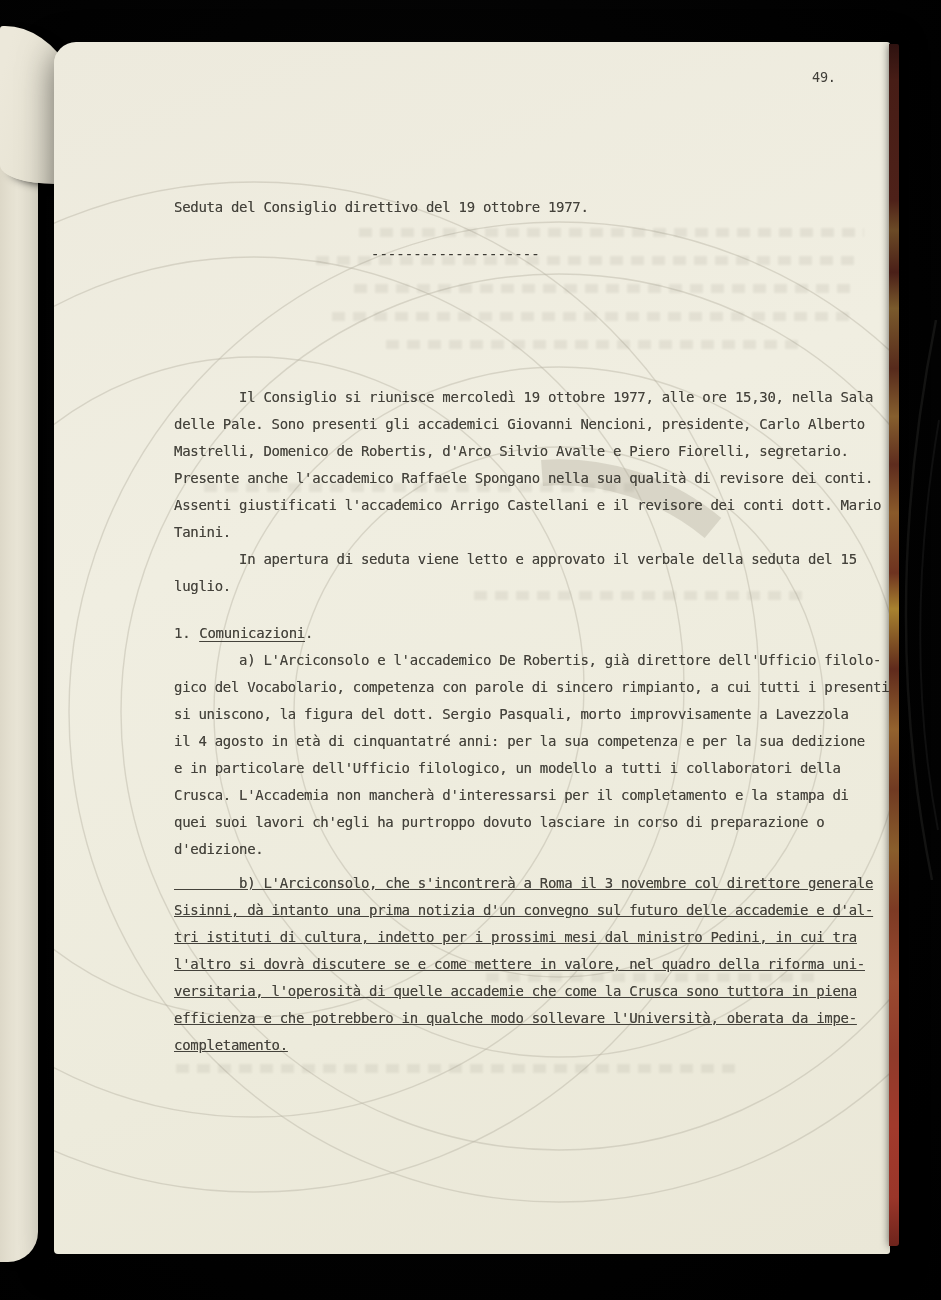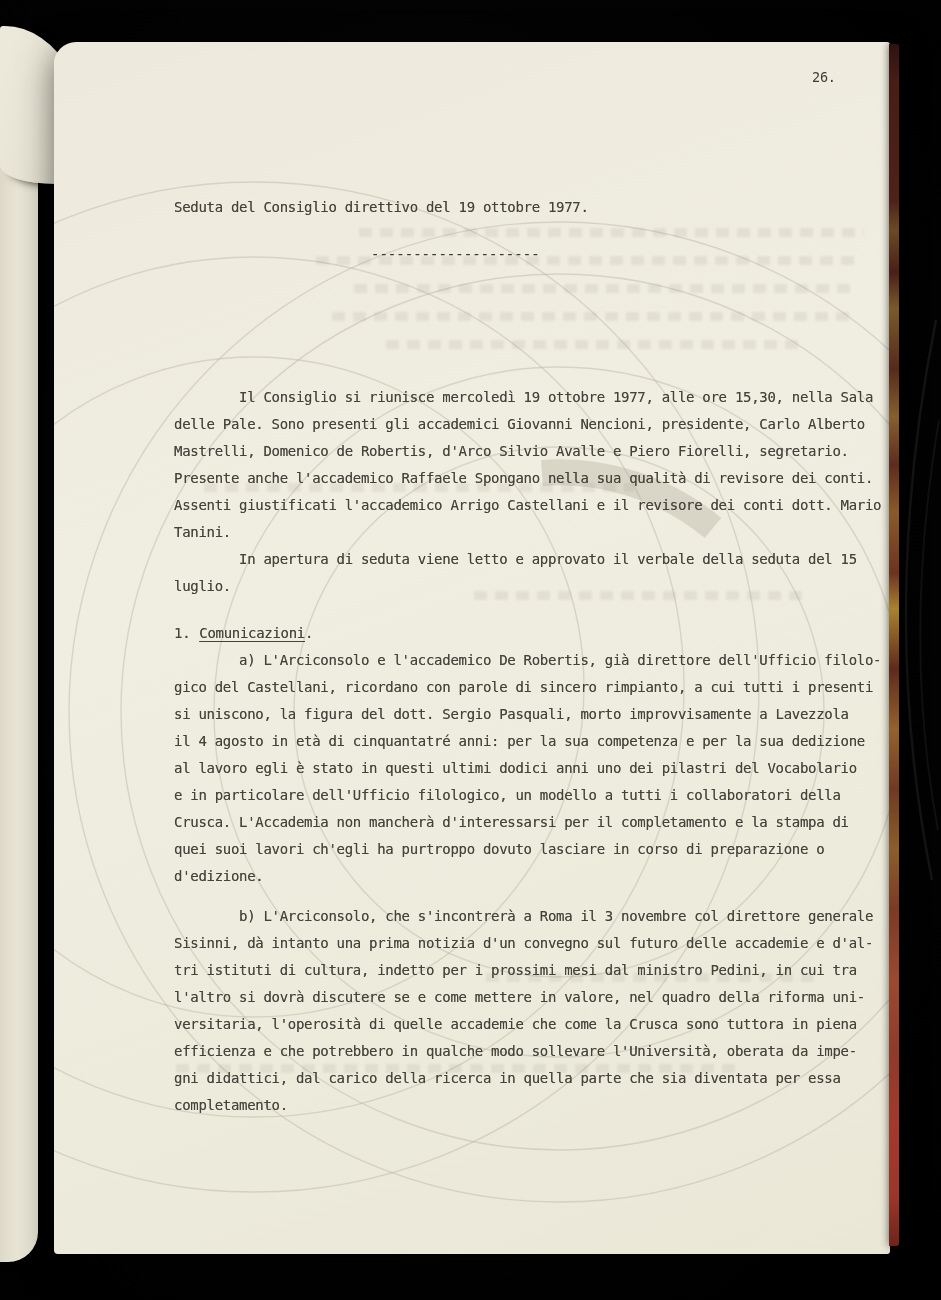--- a/index.html
+++ b/index.html
@@ -43,21 +43,21 @@
     position:absolute;left:120px;top:152px;width:664px;
     font-size:14px;line-height:27px;letter-spacing:-.3px;color:#44423b;
     text-shadow:0 0 .5px rgba(62,60,52,.55);
   }
   .tline,.title,.separator,.section-heading{white-space:pre;}
   .separator{margin-top:20px;padding-left:197px;letter-spacing:0;color:#3c3a34;}
   .para-attendance{margin-top:116px;}
   .section-heading{margin-top:20px;}
   .section-heading .num{margin-right:9px;}
   .section-heading .u{text-decoration:underline;text-underline-offset:3px;text-decoration-thickness:1px;}
-  .para-item-b{margin-top:13px;}
+  .para-item-b{margin-top:7px;text-decoration:underline;}
 
   
   .ghost{
     position:absolute;height:9px;opacity:.13;filter:blur(1.1px);
     background:repeating-linear-gradient(90deg,#8f8b7c 0 13px,transparent 13px 21px);
     pointer-events:none;
   }
   .g1{left:305px;top:186px;width:505px;}
   .g2{left:262px;top:214px;width:545px;}
   .g3{left:300px;top:242px;width:500px;}
@@ -112,21 +112,21 @@
     <div class="ghost g1"></div>
     <div class="ghost g2"></div>
     <div class="ghost g3"></div>
     <div class="ghost g4"></div>
     <div class="ghost g5"></div>
     <div class="ghost g6"></div>
     <div class="ghost g7"></div>
     <div class="ghost g8"></div>
     <div class="ghost g9"></div>
 
-    <div class="page-number">26.</div>
+    <div class="page-number">49.</div>
 
     <div class="content">
 
       <div class="title">Seduta del Consiglio direttivo del 19 ottobre 1977.</div>
 
       <div class="separator">--------------------</div>
 
       <div class="para para-attendance">
           <div class="tline">        Il Consiglio si riunisce mercoledì 19 ottobre 1977, alle ore 15,30, nella Sala</div>
           <div class="tline">delle Pale. Sono presenti gli accademici Giovanni Nencioni, presidente, Carlo Alberto</div>
@@ -138,38 +138,36 @@
 
       <div class="para para-approval">
           <div class="tline">        In apertura di seduta viene letto e approvato il verbale della seduta del 15</div>
           <div class="tline">luglio.</div>
         </div>
 
       <div class="section-heading"><span class="num">1.</span><span class="u">Comunicazioni</span><span>.</span></div>
 
       <div class="para para-item-a">
           <div class="tline">        a) L'Arciconsolo e l'accademico De Robertis, già direttore dell'Ufficio filolo-</div>
-          <div class="tline">gico del Castellani, ricordano con parole di sincero rimpianto, a cui tutti i presenti</div>
+          <div class="tline">gico del Vocabolario, competenza con parole di sincero rimpianto, a cui tutti i presenti</div>
           <div class="tline">si uniscono, la figura del dott. Sergio Pasquali, morto improvvisamente a Lavezzola</div>
           <div class="tline">il 4 agosto in età di cinquantatré anni: per la sua competenza e per la sua dedizione</div>
-          <div class="tline">al lavoro egli è stato in questi ultimi dodici anni uno dei pilastri del Vocabolario</div>
           <div class="tline">e in particolare dell'Ufficio filologico, un modello a tutti i collaboratori della</div>
           <div class="tline">Crusca. L'Accademia non mancherà d'interessarsi per il completamento e la stampa di</div>
           <div class="tline">quei suoi lavori ch'egli ha purtroppo dovuto lasciare in corso di preparazione o</div>
           <div class="tline">d'edizione.</div>
         </div>
 
       <div class="para para-item-b">
           <div class="tline">        b) L'Arciconsolo, che s'incontrerà a Roma il 3 novembre col direttore generale</div>
           <div class="tline">Sisinni, dà intanto una prima notizia d'un convegno sul futuro delle accademie e d'al-</div>
           <div class="tline">tri istituti di cultura, indetto per i prossimi mesi dal ministro Pedini, in cui tra</div>
           <div class="tline">l'altro si dovrà discutere se e come mettere in valore, nel quadro della riforma uni-</div>
           <div class="tline">versitaria, l'operosità di quelle accademie che come la Crusca sono tuttora in piena</div>
           <div class="tline">efficienza e che potrebbero in qualche modo sollevare l'Università, oberata da impe-</div>
-          <div class="tline">gni didattici, dal carico della ricerca in quella parte che sia diventata per essa</div>
           <div class="tline">completamento.</div>
         </div>
 
     </div>
   </div>
 
   <div class="cover-edge"></div>
 
 </div>
 

